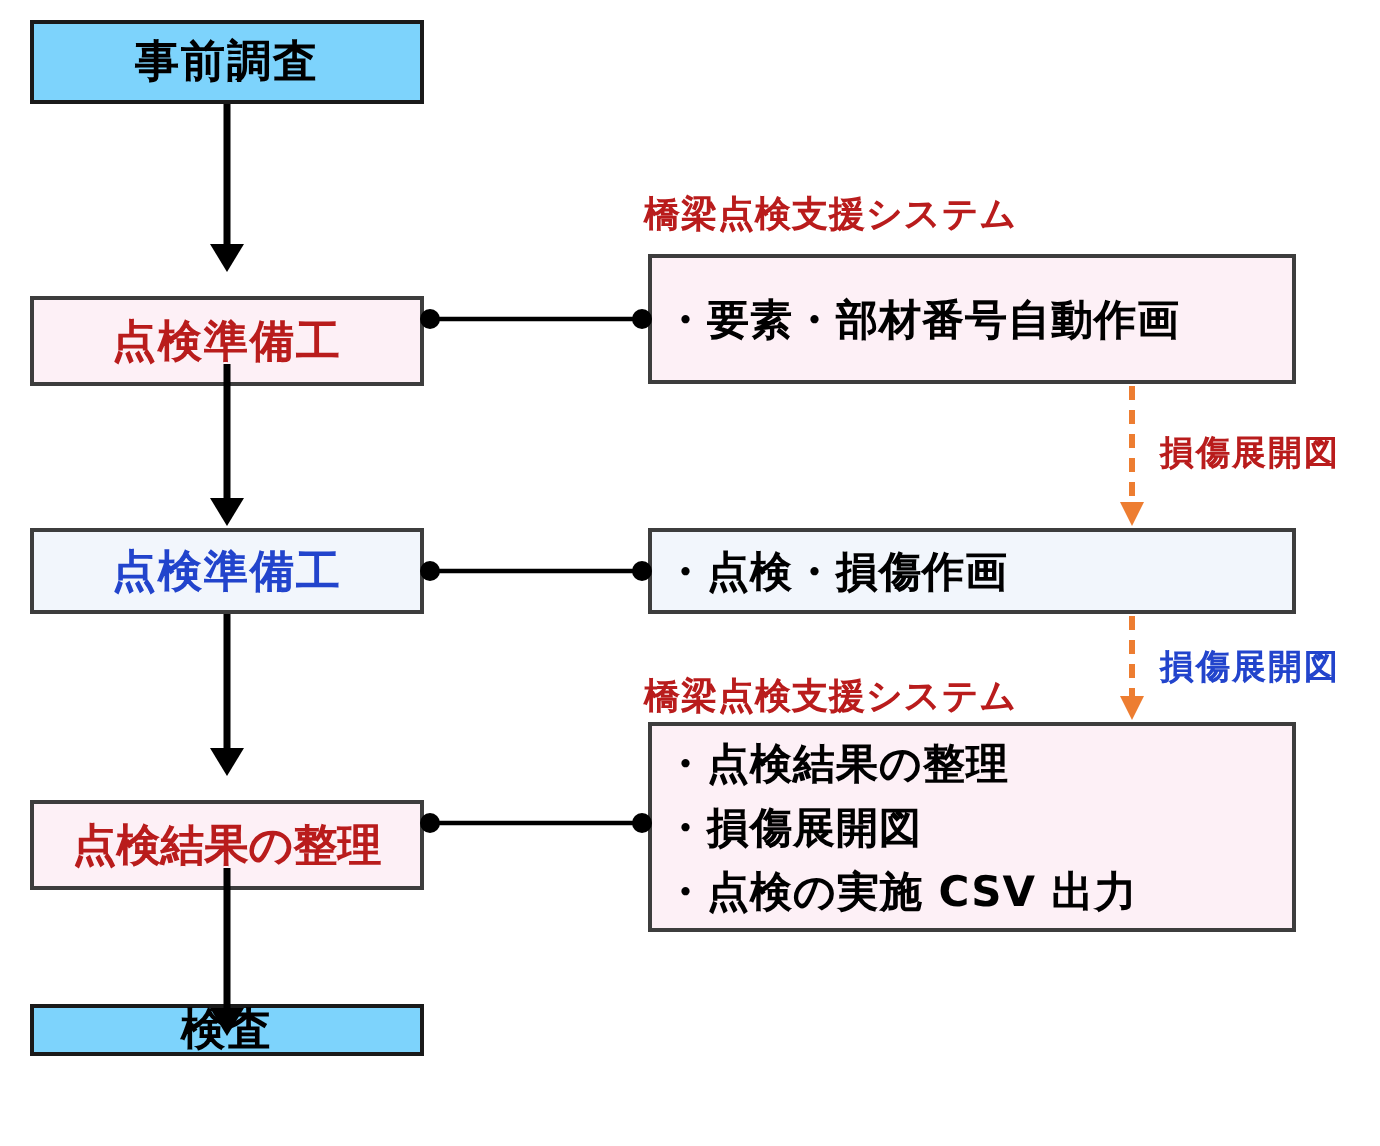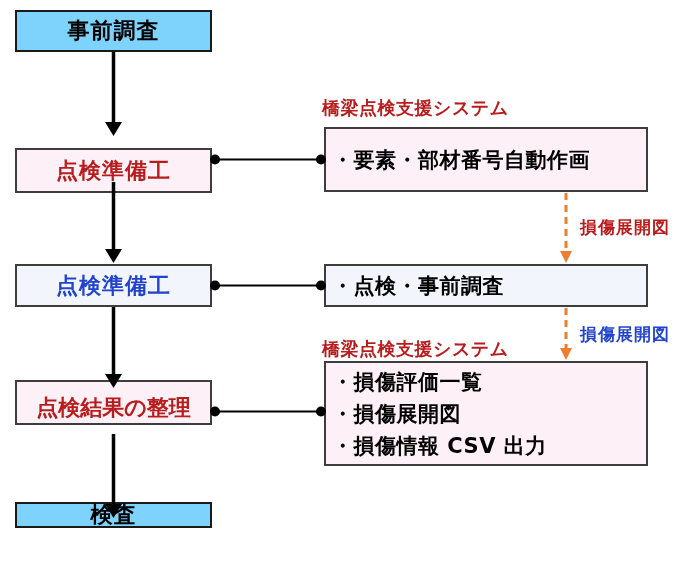--- a/index.html
+++ b/index.html
@@ -63,42 +63,42 @@
   </div>
 
   <div class="box step pink-bg c-red" style="top:148px;height:45px;justify-content:center;">
     <span>点検準備工</span>
   </div>
 
   <div class="box step blue-bg c-blue" style="top:264px;height:43px;">
     <span>点検準備工</span>
   </div>
 
-  <div class="box step pink-bg c-red" style="top:380px;height:45px;letter-spacing:0;align-items:flex-end;">
+  <div class="box step pink-bg c-red" style="top:400px;height:45px;letter-spacing:0;">
     <span>点検結果の整理</span>
   </div>
 
   <div class="box step plain" style="top:502px;height:26px;">
     <span>検査</span>
   </div>
 
   <div class="sys-label c-red" style="top:98px;">橋梁点検支援システム</div>
   <div class="box sys pink-bg" style="top:127px;height:65px;">
     <div class="sys-line">・要素・部材番号自動作画</div>
   </div>
 
   <div class="box sys blue-bg" style="top:264px;height:43px;">
-    <div class="sys-line">・点検・事前調査</div>
+    <div class="sys-line">・点検・損傷作画</div>
   </div>
 
   <div class="sys-label c-red" style="top:339px;">橋梁点検支援システム</div>
   <div class="box sys pink-bg" style="top:361px;height:105px;">
-    <div class="sys-line">・損傷評価一覧</div>
+    <div class="sys-line">・点検結果の整理</div>
     <div class="sys-line">・損傷展開図</div>
-    <div class="sys-line">・損傷情報 CSV 出力</div>
+    <div class="sys-line">・点検の実施 CSV 出力</div>
   </div>
 
   <div class="dash-label c-red" style="top:217px;">損傷展開図</div>
   <div class="dash-label c-blue" style="top:324px;">損傷展開図</div>
 
   <svg class="overlay" width="690" height="573" viewBox="0 0 690 573">
 
     <g stroke="#000000" stroke-width="3.5" fill="#000000">
       <g>
         <line x1="113.5" y1="52" x2="113.5" y2="122"></line>

